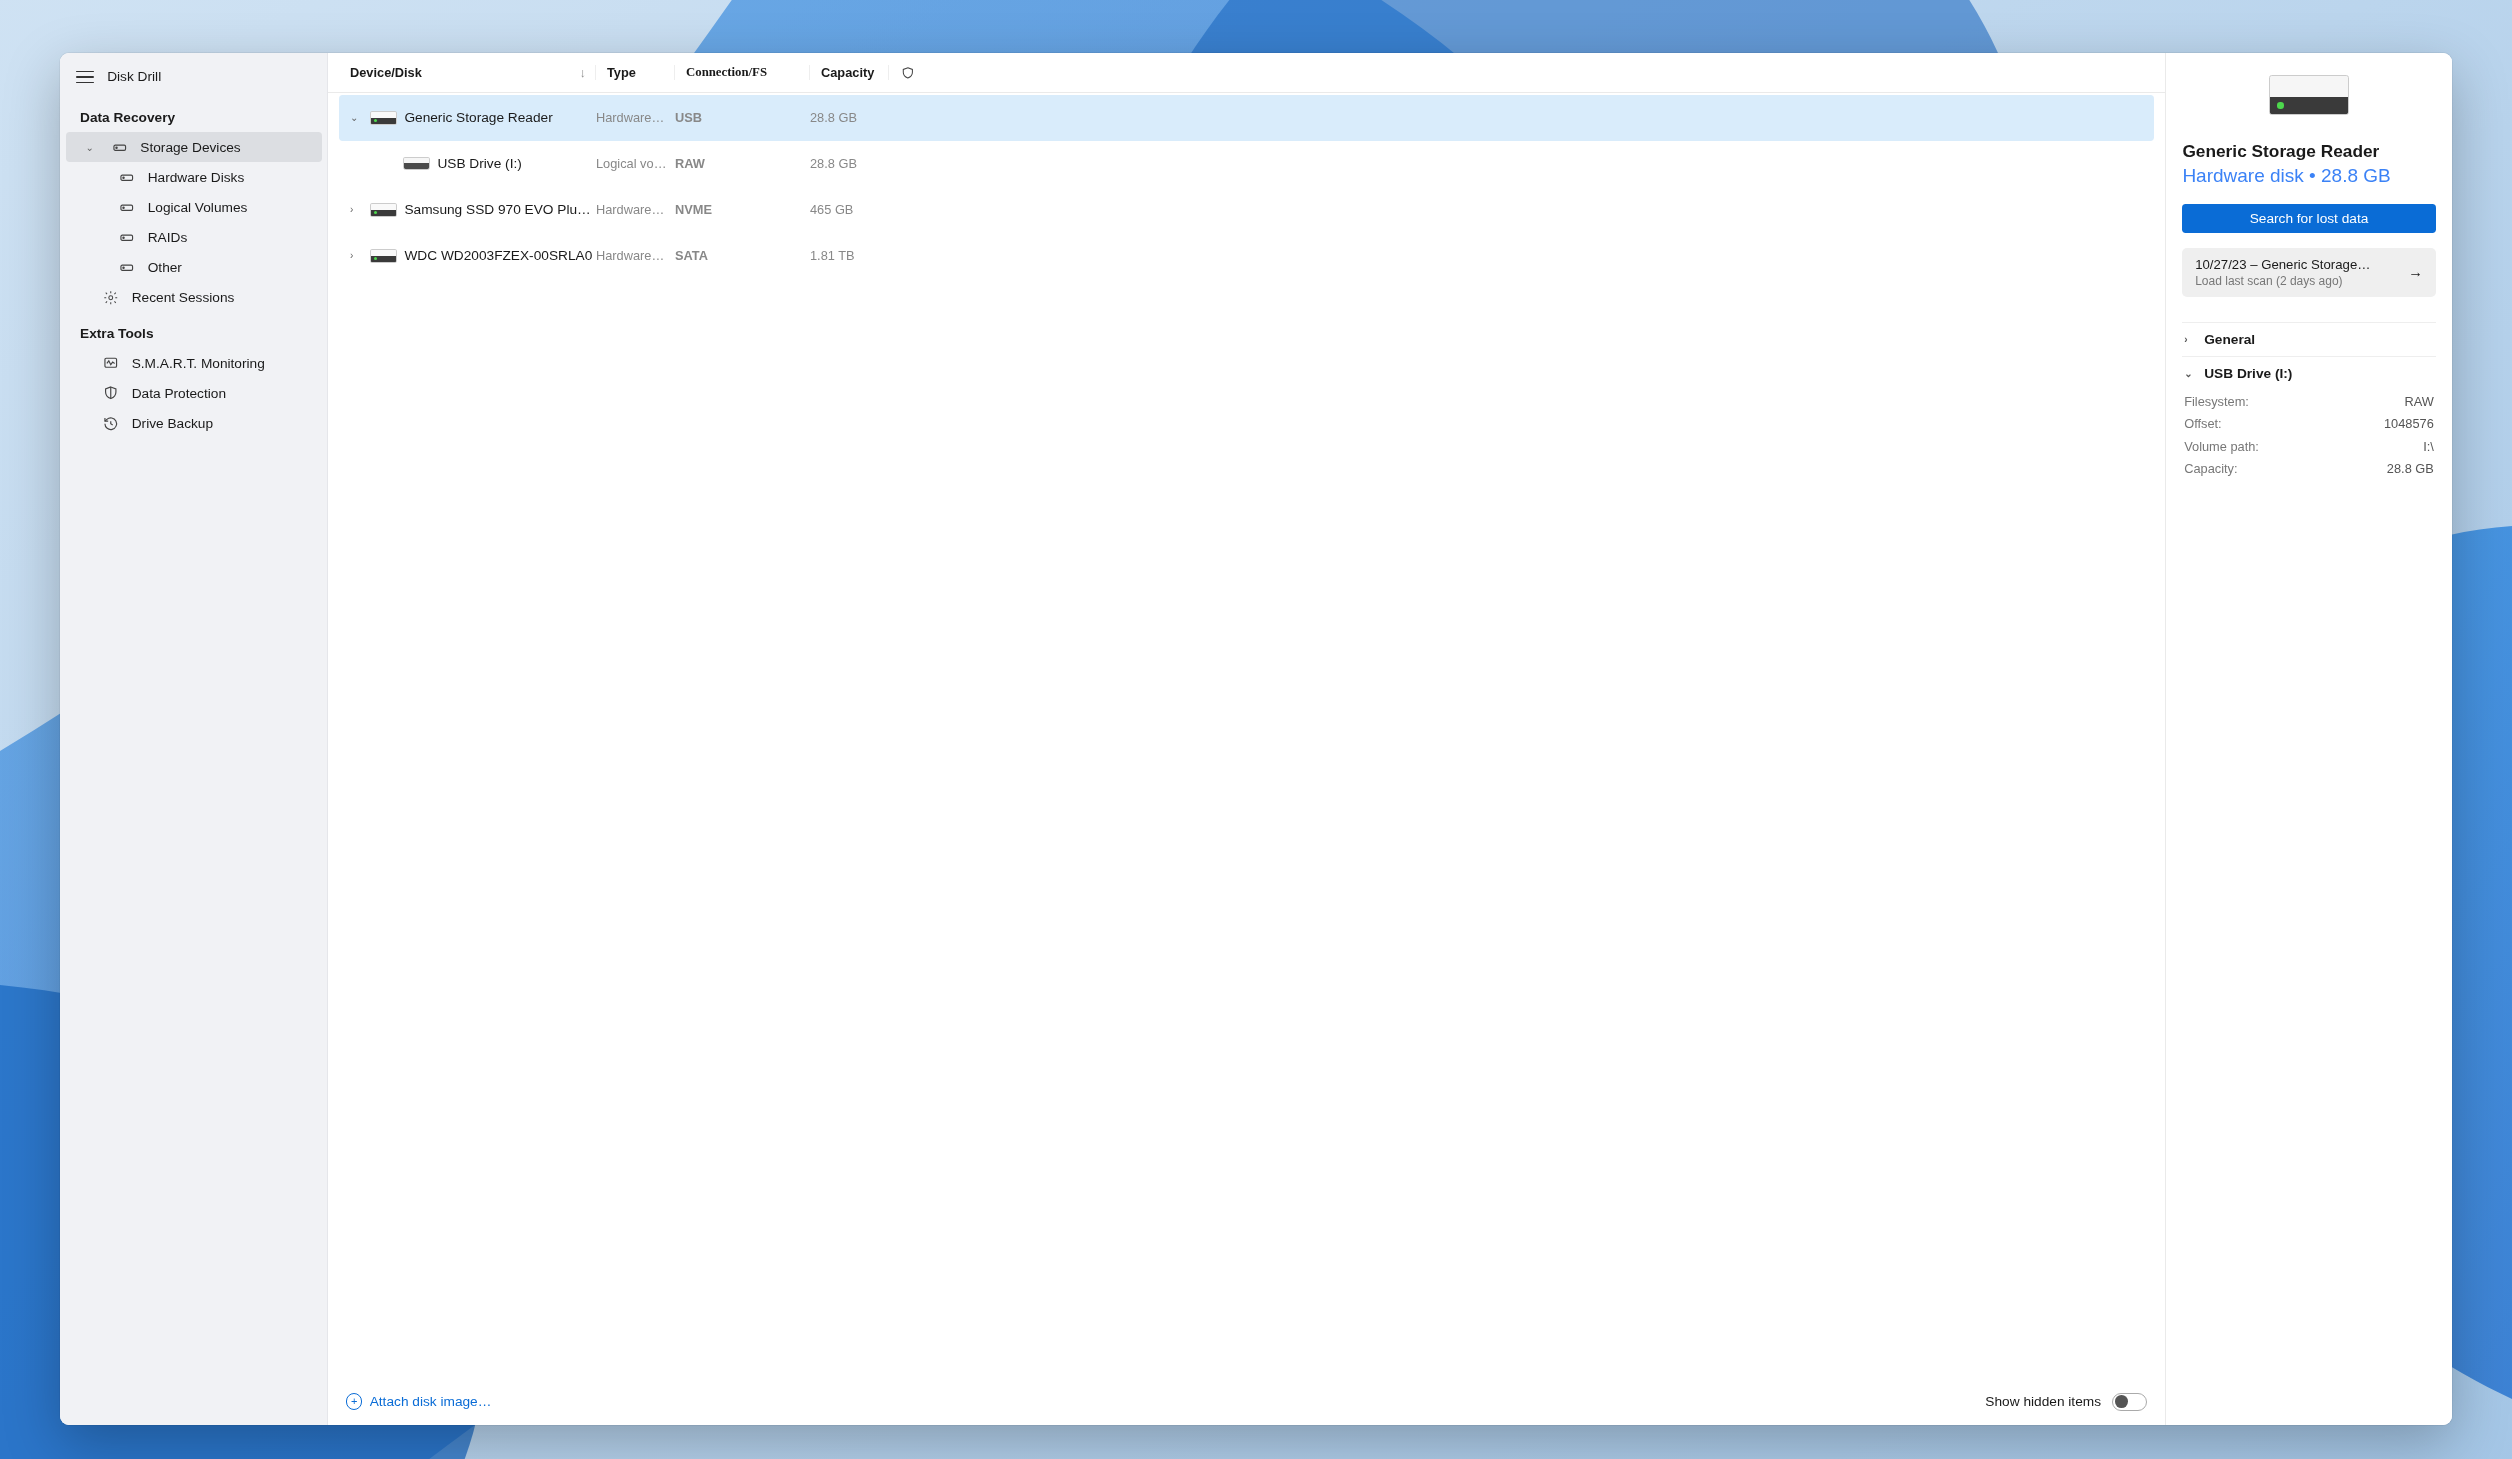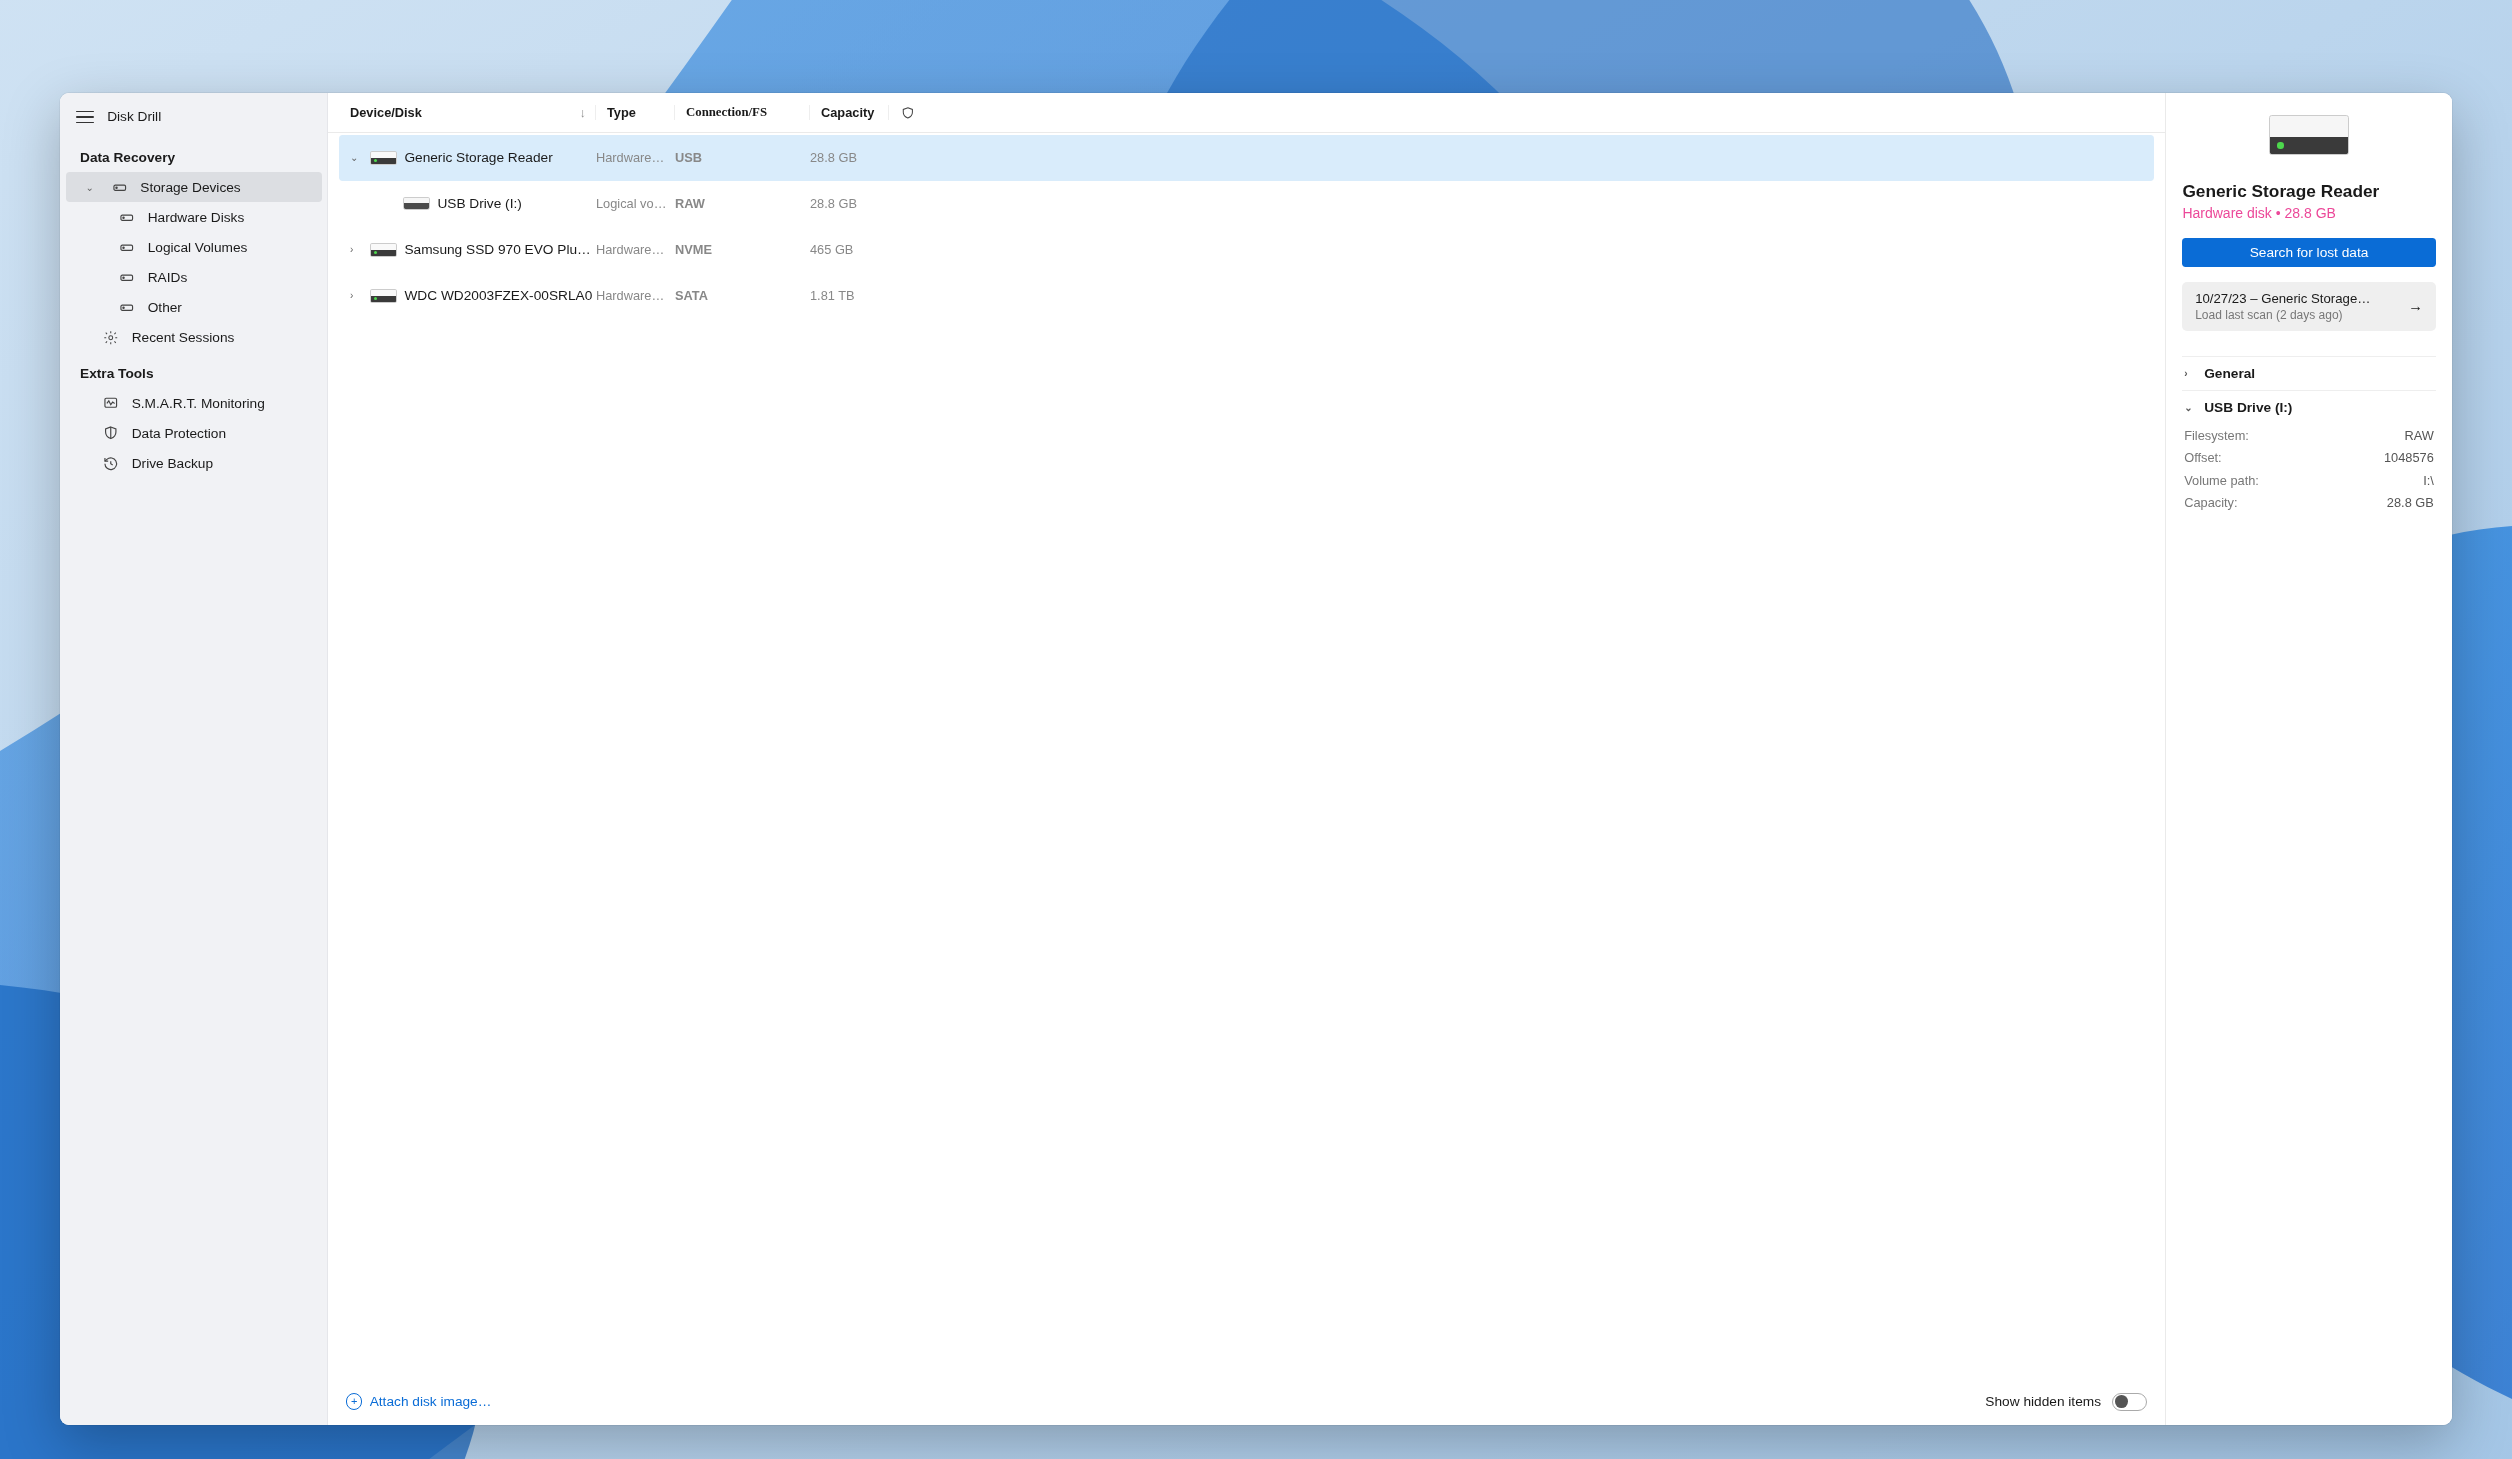--- a/index.html
+++ b/index.html
@@ -23,21 +23,20 @@
     position: absolute;
     top: 53px;
     left: 60px;
     right: 60px;
     bottom: 34px;
     background: #fff;
     border-radius: 9px;
     box-shadow: 0 18px 55px rgba(0,0,0,0.25), 0 0 0 0.9px rgba(0,0,0,0.05);
     display: flex;
     overflow: hidden;
-    margin-top: 40px;
   }
   .sidebar {
     width: 268px;
     background: #f1f2f5;
     border-right: 0.9px solid #e5e6ea;
     display: flex;
     flex-direction: column;
     padding-top: 3.7px;
   }
   .sidebar-header {
@@ -185,21 +184,21 @@
     background: linear-gradient(#f6f6f6 0 55%, #3a3a3a 55% 100%);
     border: 0.9px solid #ccc;
     border-radius: 2.7px;
     position:relative;
   }
   .drive-illu::after {
     content:""; position:absolute; left:7.3px; bottom:5.5px;
     width:6.4px; height:6.4px; border-radius:50%; background:#4dd84d;
   }
   .detail-title { font-size: 17.3px; font-weight: 600; margin-bottom: 3.7px;}
-  .detail-sub { font-size: 14px; color: #ec4899; margin-bottom: 16.4px;}
+  .detail-sub { font-size: 19px; color: #3b82f6; margin-bottom: 16.4px;}
   .primary-btn {
     width:100%;
     background: #0a6cd6;
     color:#fff;
     border:none;
     border-radius:3.7px;
     padding: 7.3px 0;
     font-size:13.7px;
     cursor:pointer;
     margin-bottom: 14.6px;

